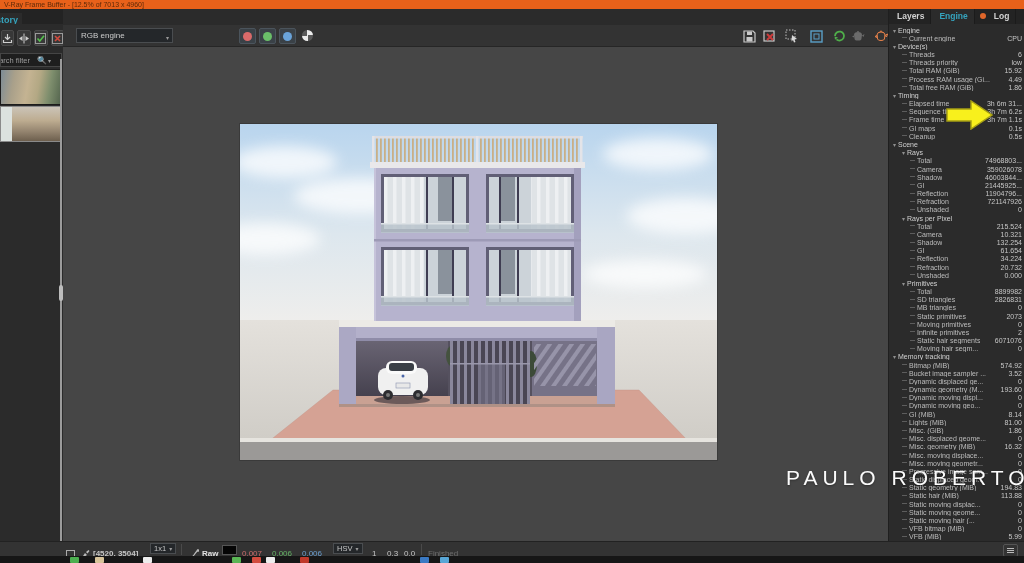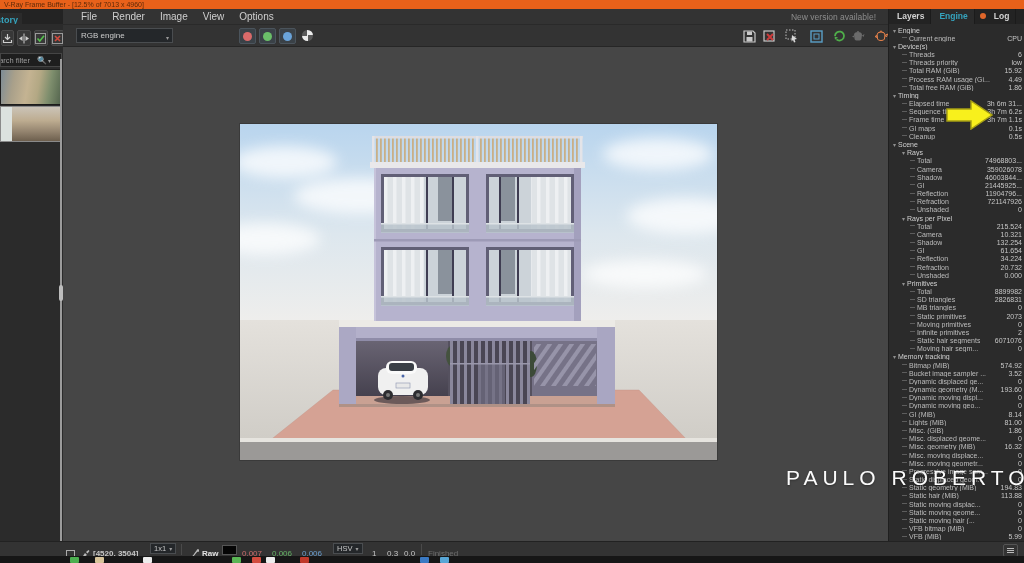--- a/index.html
+++ b/index.html
@@ -133,28 +133,20 @@
       <input type="text" placeholder="Search filter" style="">
       <span class="mag">🔍</span>
       <span class="caret">▾</span>
     </div>
     <div class="thumb thumb1"></div>
     <div class="thumb thumb2"></div>
     <div class="h-split"></div>
     <div class="h-split-handle"></div>
   </div>
 
-  <div class="menubar">
-    <span class="mi">File</span>
-    <span class="mi">Render</span>
-    <span class="mi">Image</span>
-    <span class="mi">View</span>
-    <span class="mi">Options</span>
-    <span class="notice">New version available!</span>
-  </div>
 
   <div class="toolbar">
     <div class="chsel">
       <span>RGB engine</span>
       <span class="caret">▾</span>
     </div>
     <span class="cbtn" style="left:176px">
         <span class="dot" style="background:#d96a6a"></span>
       </span>
     <span class="cbtn" style="left:196px">

